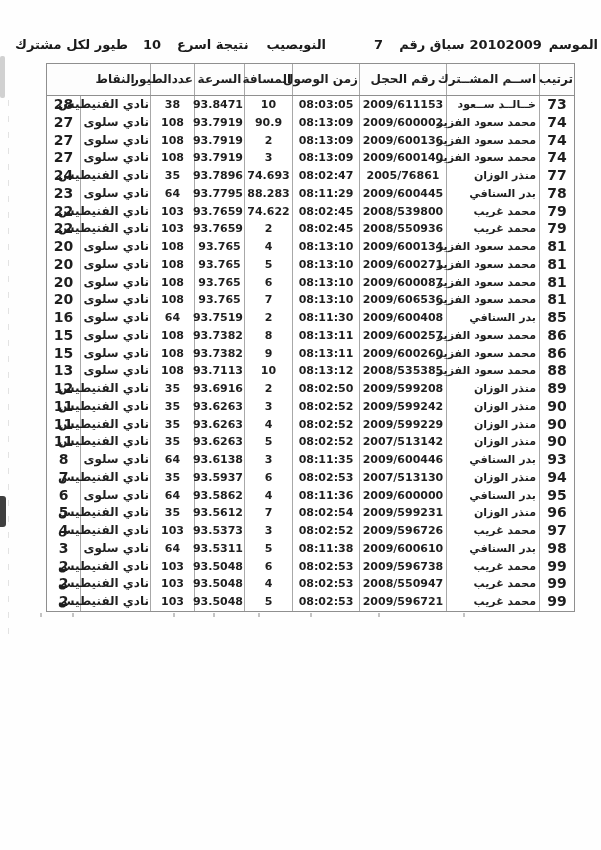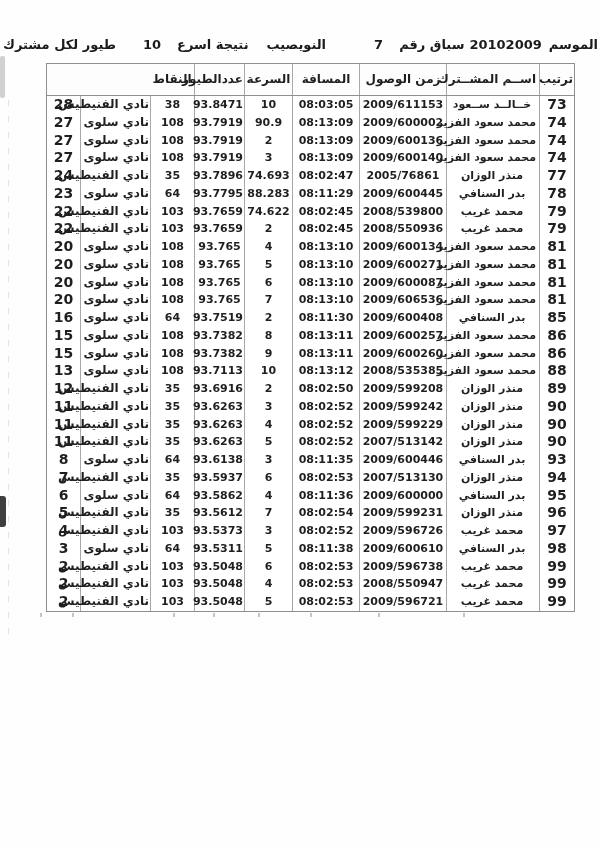--- a/index.html
+++ b/index.html
@@ -14,21 +14,21 @@
     background:#fefefe;
   }
   
   .page-header{
     position:absolute;top:37px;right:3px;height:20px;
     direction:rtl;display:flex;align-items:baseline;
     font-weight:bold;font-size:13px;color:#1b1b1b;white-space:nowrap;
   }
   .w{display:inline-block;}
   .ml7{margin-left:7px;text-align:center;}  .ml5{margin-left:5px;}  .ml16{margin-left:16px;}
-  .ml48{margin-left:48px;}.ml38{margin-left:18px;}.ml9{margin-left:27px;}
+  .ml48{margin-left:48px;}.ml38{margin-left:18px;}.ml9{margin-left:15px;}
   
   .results-table{
     position:absolute;top:63px;left:46px;width:527px;
     border:1px solid #8f8f8f;
     direction:rtl;
     background:#fff;
     color:#1f1f1f;
   }
   .thead,.trow{
     display:grid;
@@ -41,21 +41,21 @@
     font-weight:bold;font-size:12px;
     background:#fdfdfd;
   }
   .trow{height:17.76px;line-height:17.76px;font-weight:bold;font-size:11px;}
   .cell{
     border-left:1px solid #a8a8a8;
     text-align:center;white-space:nowrap;overflow:visible;
     padding:0 1px;
   }
   .cell:last-child{border-left:none;}
-  .c-name{text-align:center;padding-right:3px;}
+  .c-name{text-align:right;padding-right:3px;}
   .trow .c-club{font-size:12px;text-align:right;}
   .trow .c-points,.trow .c-rank{font-size:14px;}
   
   .streak{position:absolute;left:0;top:56px;width:5px;height:42px;background:#ababab;opacity:.55;border-radius:2px;}
   .edge-line{position:absolute;left:8px;top:100px;width:1px;height:540px;opacity:.8;
     background:repeating-linear-gradient(to bottom,#dcdcdc 0 6px,transparent 6px 16px);}
   .blob{position:absolute;left:0;top:496px;width:6px;height:31px;background:#3f3f3f;border-radius:0 3px 3px 0;}
   .tick{position:absolute;top:613px;width:2px;height:4px;background:#c4c4c4;}
 </style>
 </head>
@@ -76,20 +76,21 @@
     <span class="w ml16">نتيجة اسرع</span>
     <span class="w ml9">10</span>
     <span class="w ml9">طيور لكل مشترك</span>
 
   </div>
 
   <div class="results-table" dir="rtl">
     <div class="thead">
       <div class="cell c-rank">ترتيب</div>
       <div class="cell c-name">اســم المشــترك</div>
+      <div class="cell c-ring">رقم الحجل</div>
       <div class="cell c-time">زمن الوصول</div>
       <div class="cell c-dist">المسافة</div>
       <div class="cell c-speed">السرعة</div>
       <div class="cell c-birds">عددالطيور</div>
       <div class="cell c-points">النقاط</div>
     </div>
     <div class="tbody">
         <div class="trow">
     <div class="cell c-rank">73</div>
     <div class="cell c-name">خــالــد ســعود</div>

